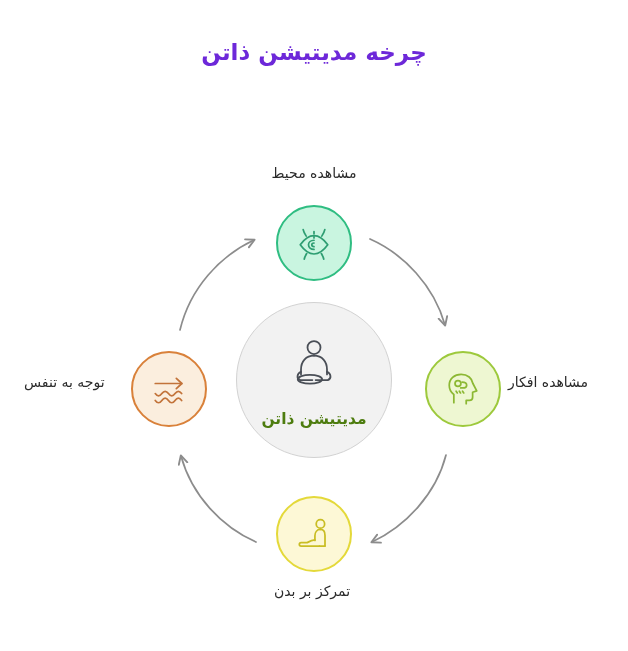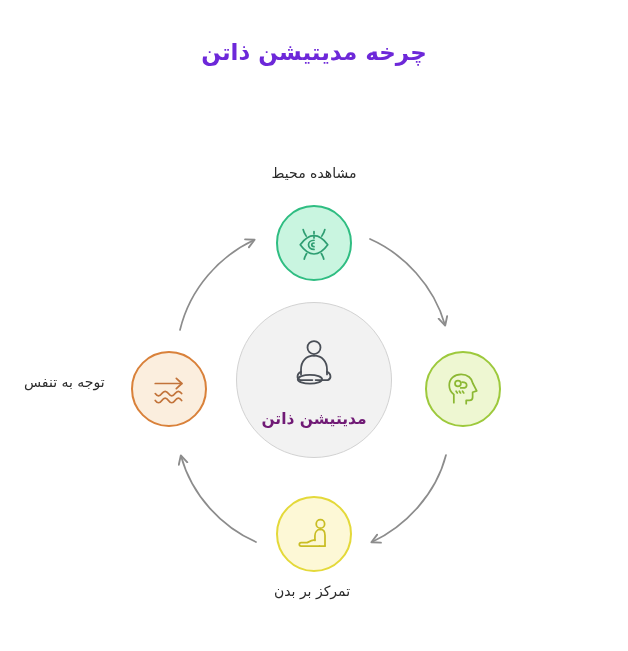--- a/index.html
+++ b/index.html
@@ -67,21 +67,21 @@
   .hub-icon {
     width: 52px;
     height: 52px;
     margin-top: 6px;
     margin-bottom: 4px;
     display: block;
   }
   .hub-label {
     font-size: 15.5px;
     font-weight: bold;
-    color: #701a75;
+    color: #4d7c0f;
     direction: rtl;
     text-align: center;
     line-height: 1.2;
     margin-top: 17px;
   }
 
   
   .node {
     position: absolute;
     width: 76px;
@@ -187,20 +187,21 @@
   <div class="node node-right" style="background:#eef7d2; border-color:#9dc93c;">
     <svg width="44" height="44" viewBox="0 0 48 48" fill="none" stroke="#8cb833" stroke-width="1.9" stroke-linecap="round" stroke-linejoin="round">
       <path d="M14 39 L 14 30 C 10.5 27.5 9 23.5 9 20 C 9 13 14.5 8 22 8
                C 29 8 34 12.5 34.8 18 L 39 26 L 34.5 27.6 L 34.5 33
                C 34.5 35.2 33.2 36.4 31 36.4 L 27.5 36.4 L 27.5 40"></path>
       <circle cx="18.5" cy="18" r="3.2"></circle>
       <path d="M23 16.5 C 26.5 16.5 28 18 28 19.8 C 28 21.6 26.5 22.8 24 22.8 L 21.5 22.8"></path>
       <path d="M16.5 26.5 L 17.8 28.3 M20 26.5 L 21.3 28.3 M23.5 26.5 L 24.8 28.3"></path>
     </svg>
   </div>
+  <div class="node-label label-right">مشاهده افکار</div>
 
   <div class="node node-bottom" style="background:#fdf8d6; border-color:#e4d93a;">
     <svg width="44" height="44" viewBox="0 0 48 48" fill="none" stroke="#c9bd24" stroke-width="1.9" stroke-linecap="round" stroke-linejoin="round">
       <circle cx="31" cy="13" r="4.6"></circle>
       <path d="M31 19 C 27 19 25 22.5 25 26 L 25 31"></path>
       <path d="M31 19 C 34.5 19 36 22 36 25.5 L 36 37"></path>
       <path d="M25 30.5 C 22 30.5 19 32 16.5 33.4 L 10 33.4 C 8.6 33.4 8 34.2 8 35.3
                C 8 36.4 8.6 37.2 10 37.2 L 30 37.2"></path>
       <path d="M30 37.2 L 36 37.2"></path>
     </svg>

